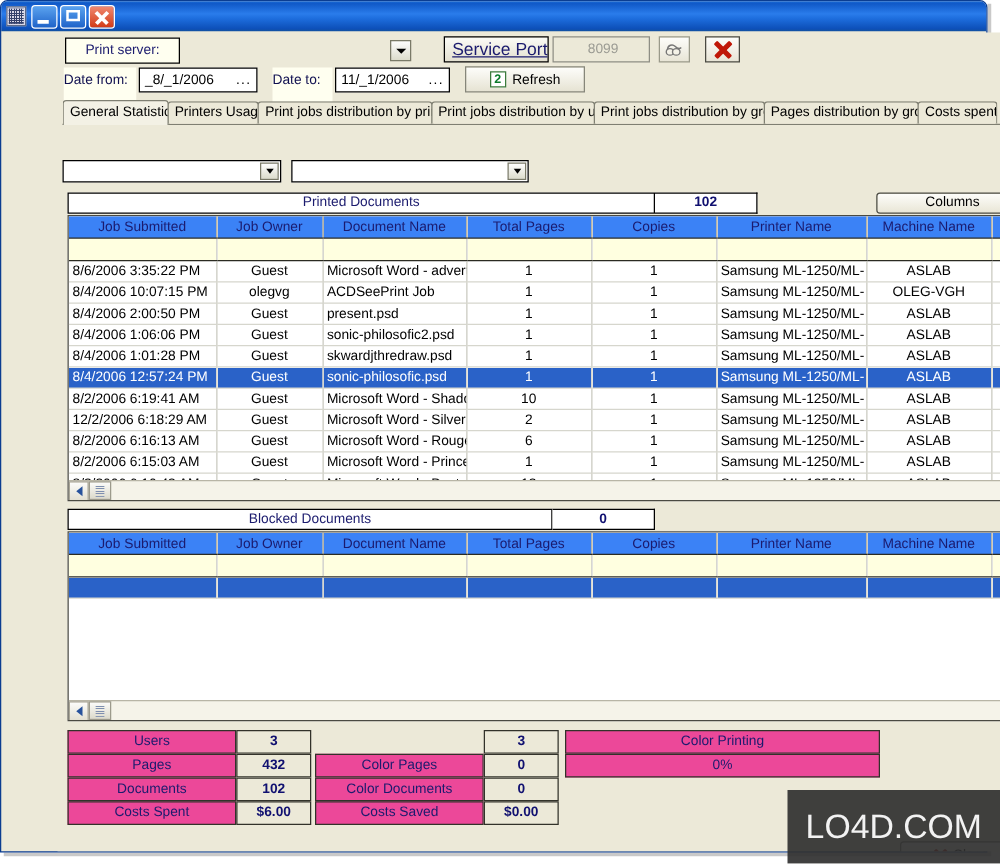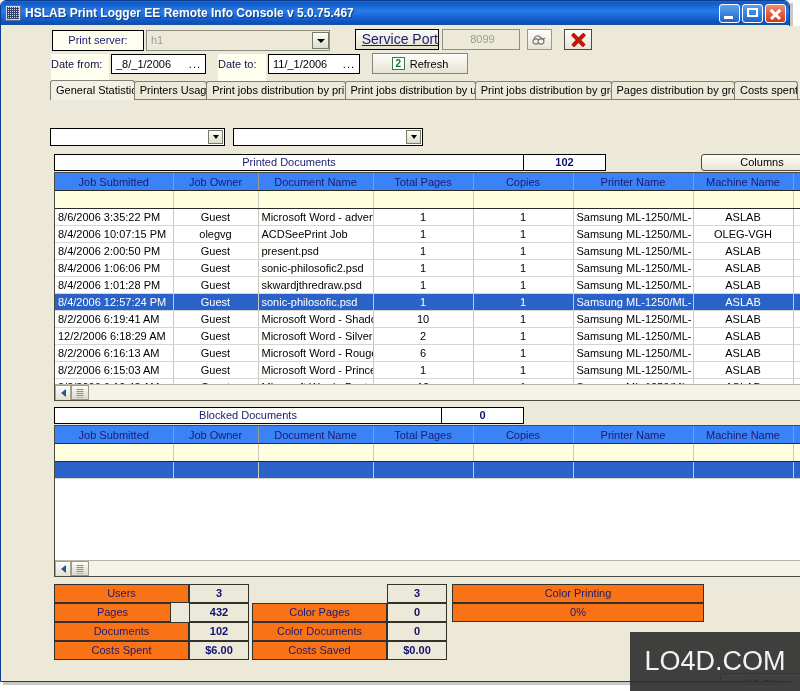--- a/index.html
+++ b/index.html
@@ -430,21 +430,21 @@
   .stats { position: absolute; }
   .stat-cell {
     position: absolute;
     border: 1px solid #32322a;
     box-sizing: border-box;
     height: 19px;
     line-height: 17px;
     text-align: center;
     font-size: 11px;
   }
-  .stat-name { background:#f97316; color:#1b1b6e; }
+  .stat-name { background:#ec4899; color:#1b1b6e; }
   .stat-val  { background:#ece9d8; color:#101070; font-weight:bold; }
 
   
   .close-btn {
     position: absolute;
     border: 1px solid #6e6e62;
     border-radius: 3px;
     background: linear-gradient(to bottom,#fcfcf8,#e7e4d4);
     box-sizing: border-box;
     display: flex;
@@ -492,35 +492,33 @@
 
 <div id="app">
 
   <div class="shadow-r"></div>
   <div class="shadow-b"></div>
 
   <div class="window">
 
     <div class="titlebar">
       <div class="title-icon"></div>
-      <div class="title-text">HSLAB Print Logger EE Remote Info Console v 5.0.75.467</div>
       <div class="win-buttons">
         <div class="win-btn min"></div>
         <div class="win-btn max"></div>
         <div class="win-btn close"></div>
       </div>
     </div>
 
     <div class="client">
 
       <div class="toolbar">
 
         <div class="tb-label" style="position:absolute;left:6px;top:4px;width:92px;">Print server:</div>
 
-        <div class="tb-field disabled" style="position:absolute;left:100px;top:4px;width:184px;text-align:left;padding-left:4px;">h1</div>
         <div class="combo-arrow" style="left:266px;top:6px;"></div>
 
         <div class="btn3d" style="position:absolute;left:309px;top:3px;width:84px;height:21px;line-height:19px;">Service Port</div>
 
         <div class="tb-field disabled" style="position:absolute;left:396px;top:3px;width:78px;">8099</div>
 
         <div class="btn-plain" style="position:absolute;left:481px;top:3px;width:25px;height:21px;">
           <svg width="15" height="13" viewBox="0 0 15 13">
             <path d="M2,7 C2,3 6,2 8,4 C10,6 12,6 13,5" stroke="#777" fill="none" stroke-width="1.2"></path>
             <ellipse cx="4" cy="8.5" rx="3" ry="2.6" stroke="#777" fill="#f4f2e8" stroke-width="1.1"></ellipse>
@@ -830,21 +828,21 @@
               </div>
             <div class="sb-btn right" style="position:absolute;right:0;top:0;"></div>
           </div>
         </div>
       </div>
 
       <div class="stats" style="left:8px;top:558px;width:660px;height:80px;">
 
         <div class="stat-cell stat-name" style="left:0px;top:0px;width:135px;">Users</div>
         <div class="stat-cell stat-val" style="left:135px;top:0px;width:60px;">3</div>
-        <div class="stat-cell stat-name" style="left:0px;top:19px;width:117px;">Pages</div>
+        <div class="stat-cell stat-name" style="left:0px;top:19px;width:135px;">Pages</div>
         <div class="stat-cell stat-val" style="left:135px;top:19px;width:60px;">432</div>
         <div class="stat-cell stat-name" style="left:0px;top:38px;width:135px;">Documents</div>
         <div class="stat-cell stat-val" style="left:135px;top:38px;width:60px;">102</div>
         <div class="stat-cell stat-name" style="left:0px;top:57px;width:135px;">Costs Spent</div>
         <div class="stat-cell stat-val" style="left:135px;top:57px;width:60px;">$6.00</div>
 
         <div class="stat-cell stat-val" style="left:333px;top:0px;width:60px;">3</div>
         <div class="stat-cell stat-name" style="left:198px;top:19px;width:135px;">Color Pages</div>
         <div class="stat-cell stat-val" style="left:333px;top:19px;width:60px;">0</div>
         <div class="stat-cell stat-name" style="left:198px;top:38px;width:135px;">Color Documents</div>

